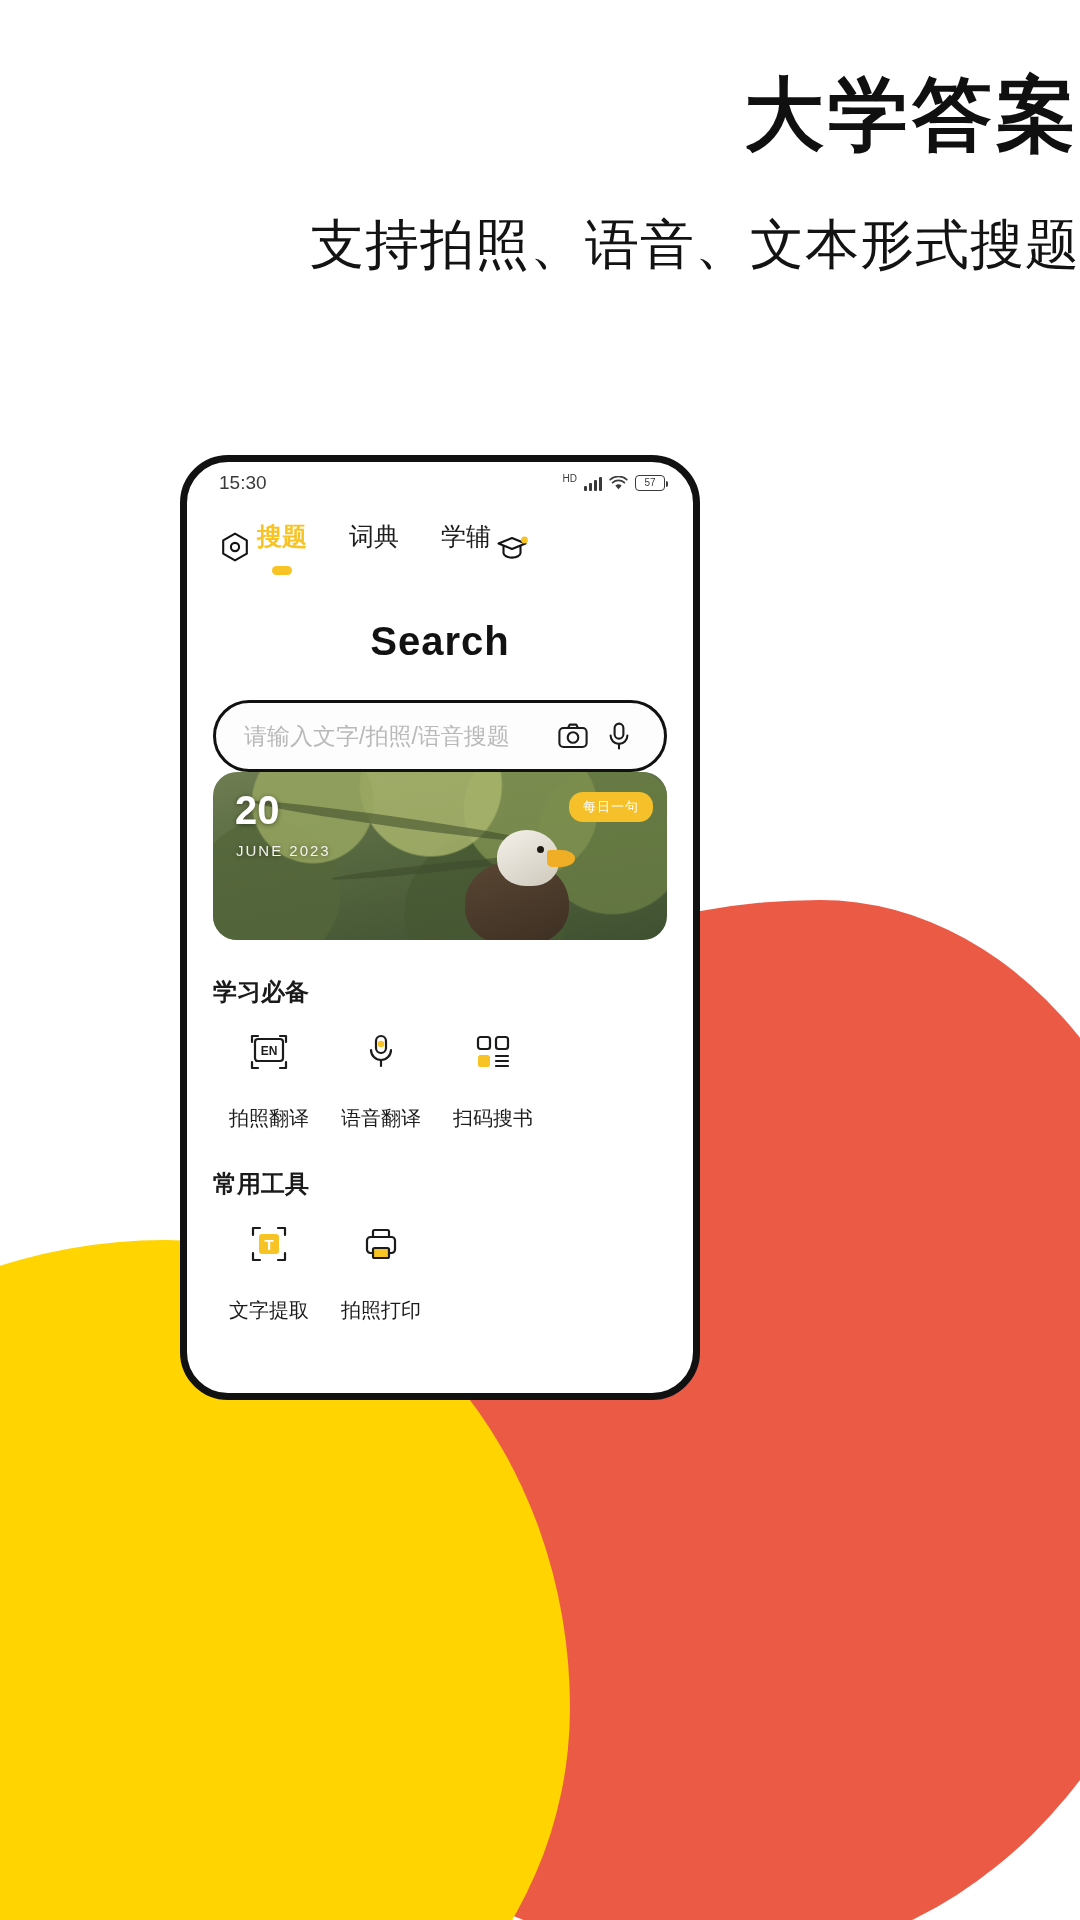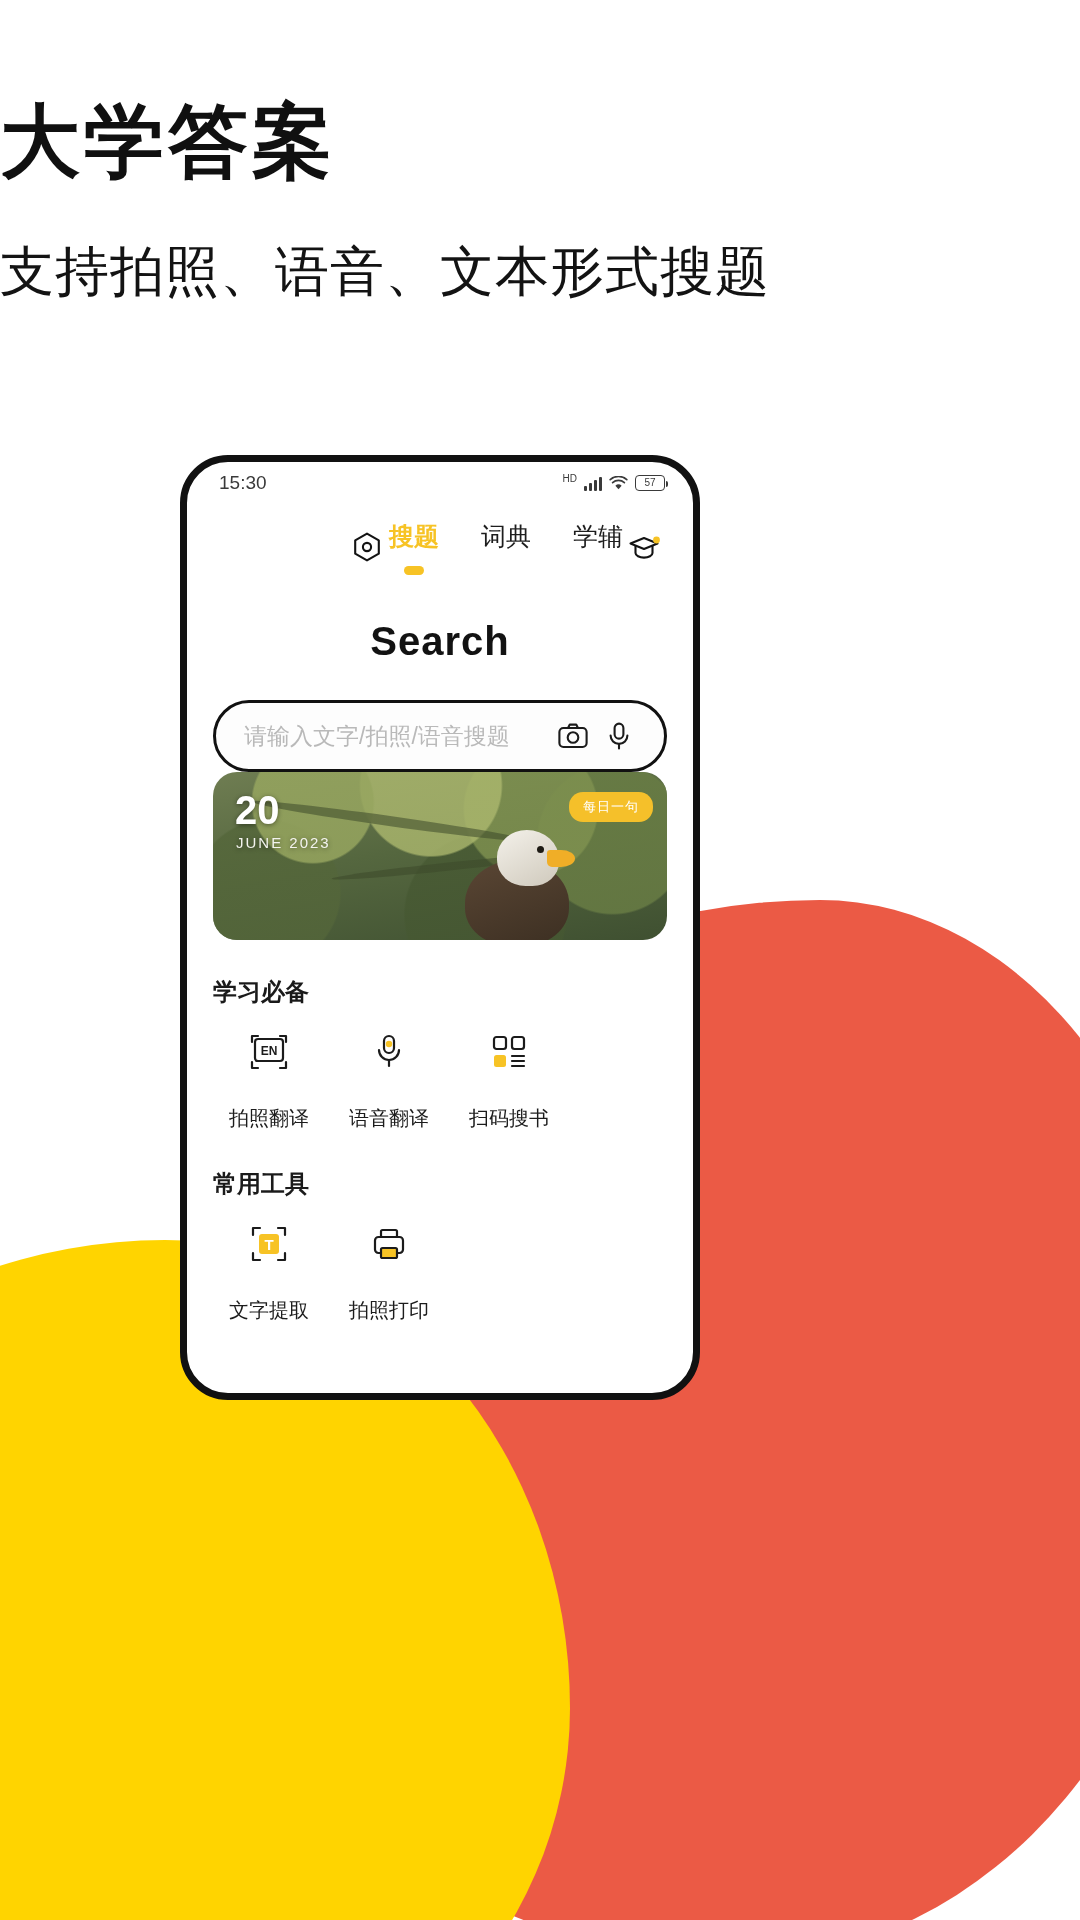--- a/index.html
+++ b/index.html
@@ -21,21 +21,21 @@
   }
   .blob-yellow {
     position:absolute; left:-330px; bottom:-220px;
     width:900px; height:900px;
     background:#ffd400;
     border-radius:55% 45% 50% 50% / 50% 52% 48% 50%;
     z-index:1;
   }
 
   
-  .headline-wrap { position:relative; z-index:5; text-align:left; padding-top:100px; }
+  .headline-wrap { position:relative; z-index:5; text-align:right; padding-top:73px; }
   .headline {
     font-size:80px; font-weight:bold; letter-spacing:4px; color:#101010;
     line-height:1.05;
   }
   .subheadline {
     margin-top:52px; font-size:54px; color:#131313; letter-spacing:1px;
   }
 
   
   .phone {
@@ -70,21 +70,21 @@
     position:relative; display:flex; align-items:center; justify-content:center;
   }
   .battery:after {
     content:""; position:absolute; right:-4px; top:5px; width:2.5px; height:6px;
     background:#3a3a3a; border-radius:0 2px 2px 0;
   }
   .battery span { font-size:10px; color:#3a3a3a; line-height:1; }
 
   
   .navbar {
-    display:flex; align-items:center; justify-content:flex-end;
+    display:flex; align-items:center; justify-content:flex-start;
     padding:16px 26px 4px 26px;
   }
   .nav-tabs { display:flex; align-items:flex-start; gap:42px; }
   .nav-tab { position:relative; text-align:center; }
   .nav-tab .lbl { font-size:25px; color:#1d1d1d; font-weight:500; }
   .nav-tab.active .lbl { color:#f7c325; font-weight:bold; }
   .nav-tab .dot {
     width:20px; height:9px; border-radius:5px; background:#f7c325;
     margin:13px auto 0;
   }
@@ -142,31 +142,31 @@
   }
   .eagle .eye {
     position:absolute; left:86px; top:20px; width:7px; height:7px;
     background:#1d1a14; border-radius:50%;
   }
   .date-num {
     position:absolute; left:22px; top:18px; font-size:40px; font-weight:bold;
     color:#ffffff; line-height:1; text-shadow:0 1px 5px rgba(0,0,0,.45);
   }
   .date-sub {
-    position:absolute; left:23px; top:62px; font-size:15px; color:#f3f3ee;
+    position:absolute; left:23px; top:70px; font-size:15px; color:#f3f3ee;
     letter-spacing:2px; text-shadow:0 1px 5px rgba(0,0,0,.45);
   }
   .daily-badge {
     position:absolute; right:14px; top:20px;
     background:#f5c02a; color:#ffffff; font-size:13px;
     padding:6px 14px; border-radius:14px; letter-spacing:1px;
   }
 
   
-  .tool-row { display:flex; gap:8px; }
+  .tool-row { display:flex; gap:0; }
   .tool { width:112px; text-align:center; }
   .tool .glyph { height:52px; display:flex; align-items:center; justify-content:center; }
   .tool .name { margin-top:27px; font-size:20px; color:#1c1c1c; }
 
   svg { display:block; }
 </style>
 </head>
 <body>
 
 <div class="blob-red"></div>

